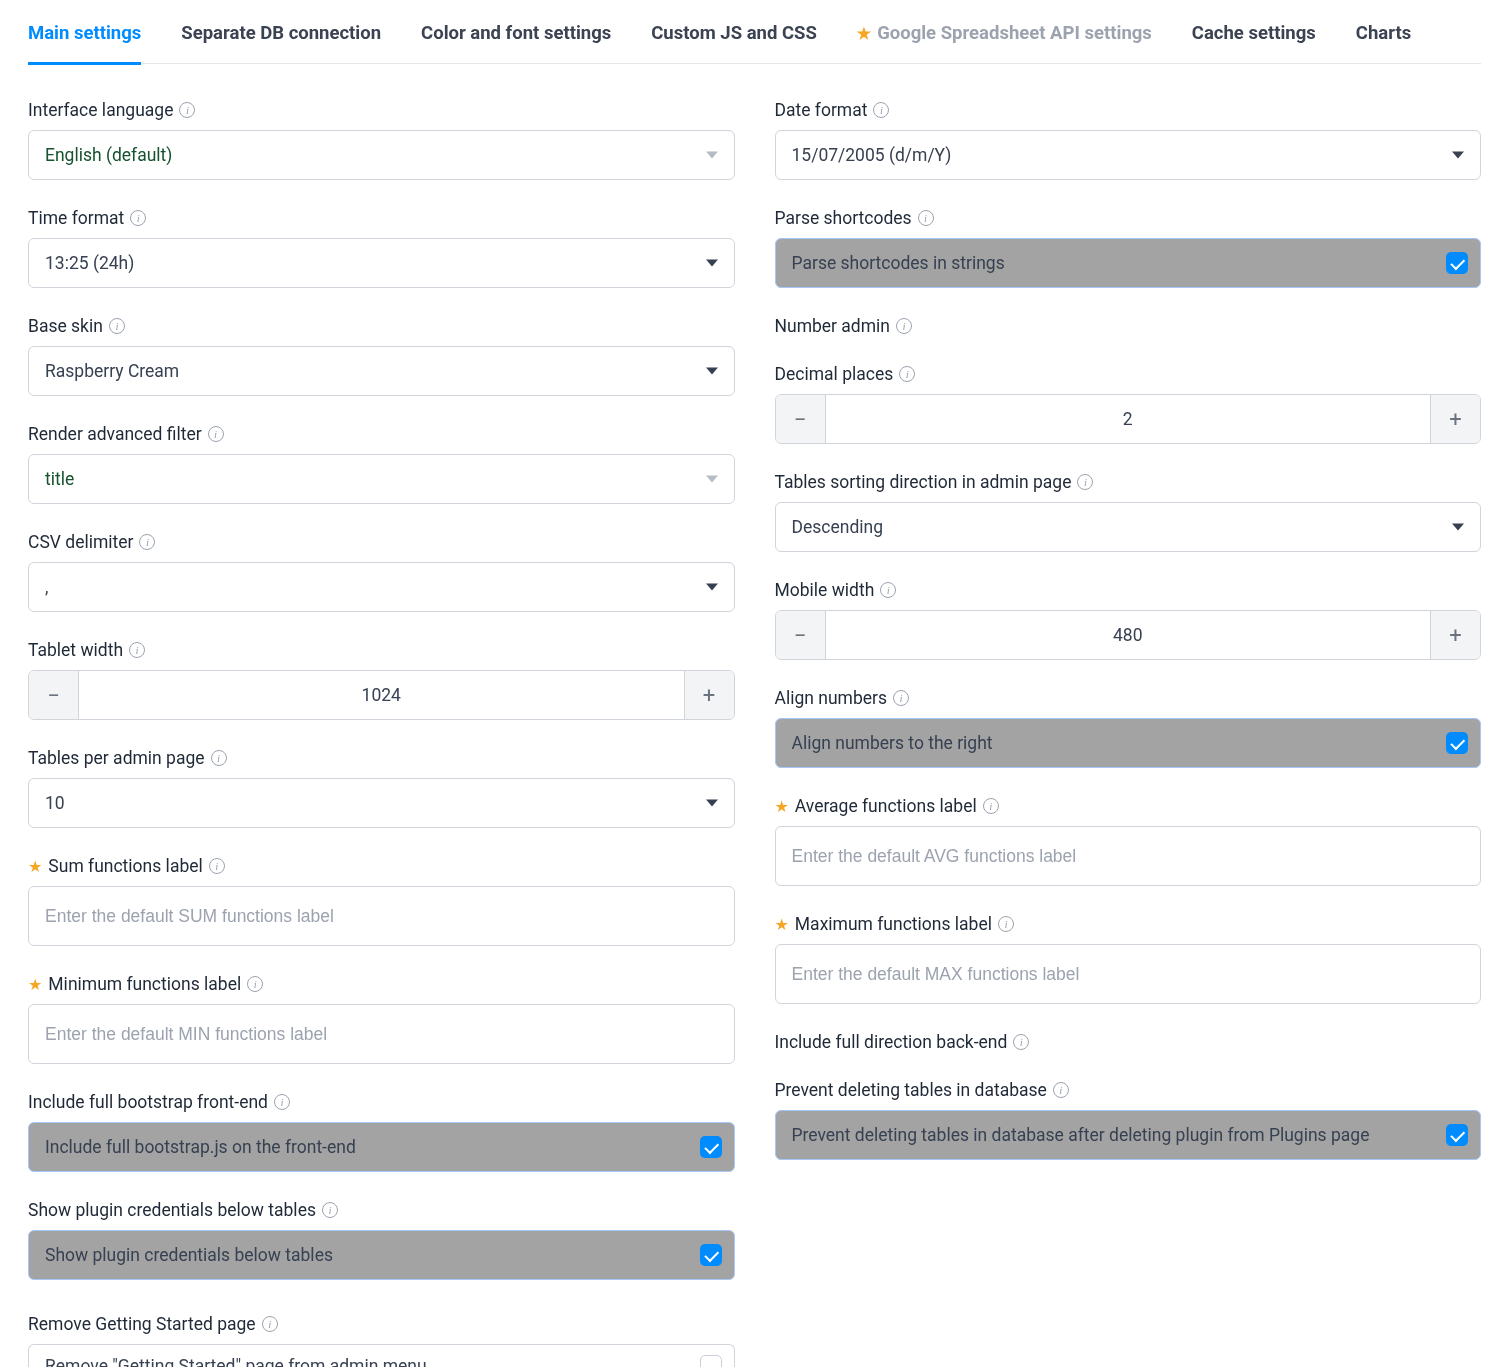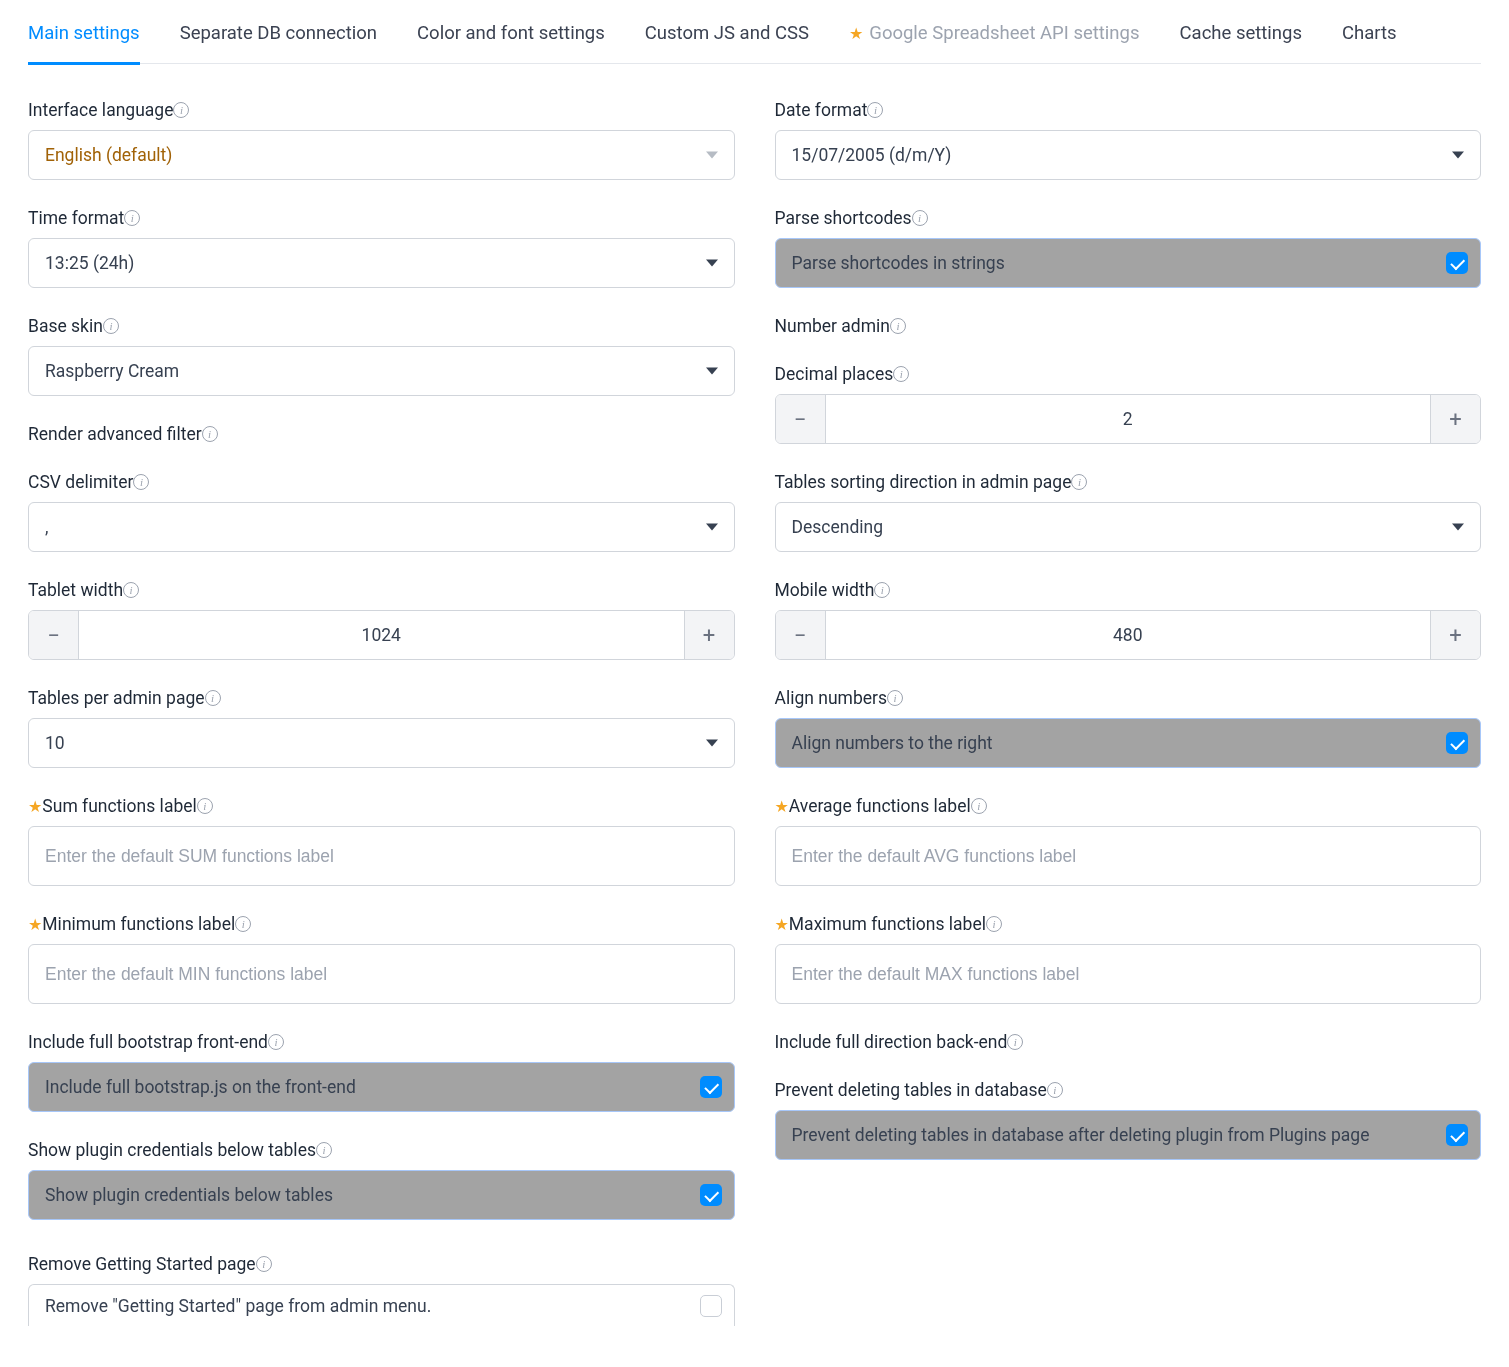--- a/index.html
+++ b/index.html
@@ -17,34 +17,35 @@
     border-bottom: 1px solid #e4e7ec;
     padding: 16px 0 0 0;
     margin-bottom: 36px;
   }
   .tab {
     padding: 6px 0 18px 0;
     font-size: 18.5px;
     color: #3b4252;
     cursor: pointer;
     white-space: nowrap;
-    font-weight: 400;
+    font-weight: 700;
   }
   .tab.active {
     color: #008cff;
     border-bottom: 3px solid #008cff;
     margin-bottom: -2px;
   }
   .tab .star-icon { margin-right: 6px; }
   .columns { display: flex; gap: 40px; }
   .col { flex: 1; min-width: 0; }
   .field { margin-bottom: 28px; }
   .field-label {
     display: flex;
     align-items: center;
+    gap: 6px;
     font-size: 17.5px;
     color: #1f2937;
     margin-bottom: 10px;
     font-weight: 400;
   }
   .info-icon {
     display: inline-flex;
     align-items: center;
     justify-content: center;
     width: 16px; height: 16px;
@@ -65,21 +66,21 @@
     border: 1px solid #d1d5db;
     border-radius: 6px;
     background: #fff;
     height: 50px;
     display: flex;
     align-items: center;
     padding: 0 16px;
     font-size: 17.5px;
     color: #374151;
   }
-  .control.placeholder { color: #a16207; }
+  .control.placeholder { color: #14532d; }
   .control .caret {
     position: absolute;
     right: 16px;
     top: 50%;
     transform: translateY(-50%);
     width: 0; height: 0;
     border-left: 6px solid transparent;
     border-right: 6px solid transparent;
     border-top: 7px solid #374151;
   }
@@ -203,20 +204,24 @@
           <span>Raspberry Cream</span>
           <span class="caret"></span>
         </div>
       </div>
 
       <div class="field">
         <div class="field-label">
             <span>Render advanced filter</span>
             <span class="info-icon">i</span>
           </div>
+        <div class="control placeholder">
+          <span>title</span>
+          <span class="caret"></span>
+        </div>
       </div>
 
       <div class="field">
         <div class="field-label">
             <span>CSV delimiter</span>
             <span class="info-icon">i</span>
           </div>
         <div class="control">
           <span>,</span>
           <span class="caret"></span>

